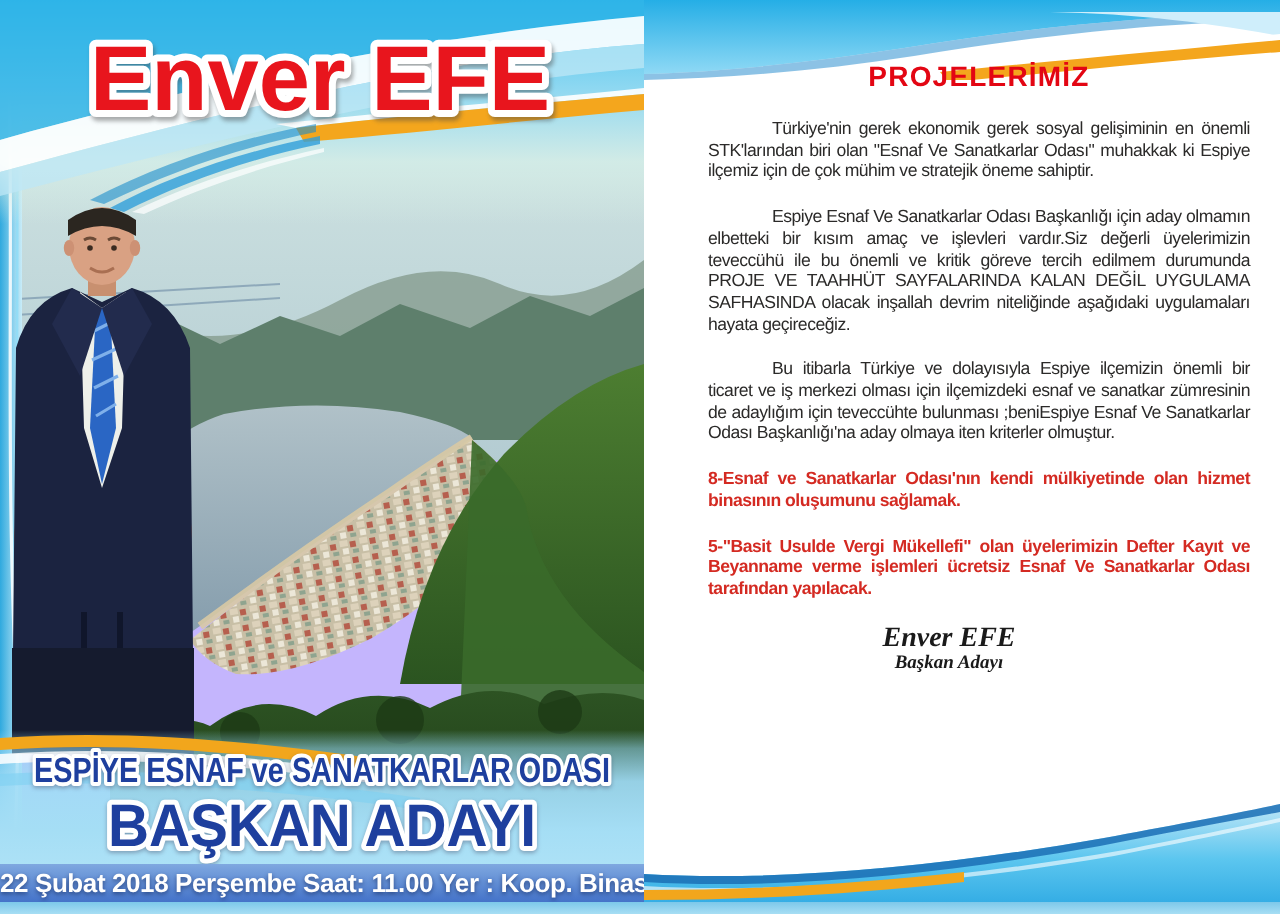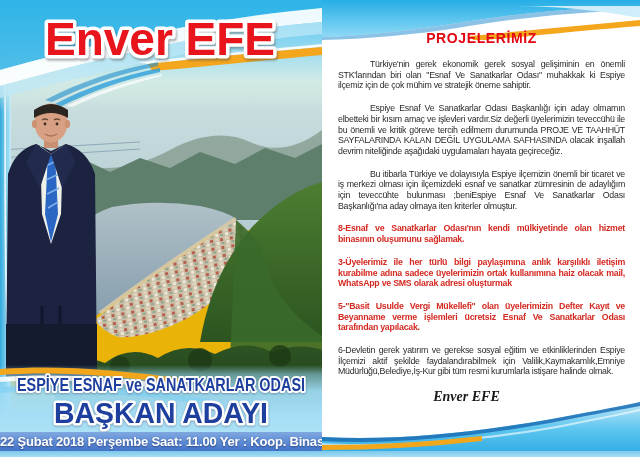--- a/index.html
+++ b/index.html
@@ -1,18 +1,18 @@
 <!DOCTYPE html>
 <html style="--title_red: #e8151d; --heading_red: #e30613; --item_red: #d42a22; --body_dark: #2b2a29; --campaign_blue: #1e3f9e; --banner_cyan: #2fb4e9; --banner_orange: #f4a61d; --date_bar_blue: #4473c9;"><head>
 <meta charset="utf-8">
 <style>
   html,body{margin:0;padding:0;}
   #page{
     position:relative;width:640px;height:457px;overflow:hidden;
-    background:#eab308;font-family:"Liberation Sans",sans-serif;
+    background:#c4b5fd;font-family:"Liberation Sans",sans-serif;
   }
   
   #left{position:absolute;left:0;top:0;width:322px;height:457px;overflow:hidden;}
   #scene,#hdr-swoosh,#man,#title-svg,#btm-overlay,#btm-swoosh-l,#org-svg,#role-svg{position:absolute;left:0;}
   #scene{top:0;width:322px;height:457px;}
   #hdr-swoosh{top:0;width:322px;height:112px;}
   #man{left:2px;top:96px;width:98px;height:281px;}
   #title-svg{top:6px;width:322px;height:64px;filter:drop-shadow(1px 2px 1px rgba(70,70,70,.45));}
   #title-svg text{
     font-family:"Liberation Sans",sans-serif;font-weight:bold;font-size:46px;
@@ -32,21 +32,21 @@
   #date-bar{
     position:absolute;left:0;right:0;bottom:6px;height:19px;
     background:linear-gradient(180deg,#7fa8e0,#4473c9);
     color:#fff;font-weight:bold;font-size:13px;line-height:19px;text-align:center;
     text-shadow:0 1px 2px rgba(20,40,90,.65);letter-spacing:-0.2px;white-space:nowrap;
   }
   
   #right{position:absolute;left:322px;top:0;width:318px;height:457px;background:#fff;}
   #top-banner{position:absolute;top:0;left:0;width:318px;height:40px;}
   #btm-swoosh-r{position:absolute;bottom:0;left:0;width:318px;height:62px;}
-  #right-content{position:relative;padding:30px 3px 0 4px;z-index:2;}
+  #right-content{position:relative;padding:30px 3px 0 20px;z-index:2;}
   #heading{
     text-align:center;color:var(--heading_red,#e30613);font-weight:bold;
     font-size:14px;letter-spacing:.6px;margin:0 0 13px 0;
   }
   #body-text{
     color:var(--body_dark,#2b2a29);font-size:8.8px;line-height:10.7px;
     letter-spacing:-0.25px;text-align:justify;
   }
   #body-text p{margin:12px;}
   #body-text p.para{text-indent:32px;}
@@ -206,27 +206,26 @@
     </svg>
 
     <div id="right-content">
       <h1 id="heading">PROJELERİMİZ</h1>
 
       <div id="body-text">
         <p class="para">Türkiye'nin gerek ekonomik gerek sosyal gelişiminin en önemli STK'larından biri olan "Esnaf Ve Sanatkarlar Odası" muhakkak ki Espiye ilçemiz için de çok mühim ve stratejik öneme sahiptir.</p>
         <p class="para">Espiye Esnaf Ve Sanatkarlar Odası Başkanlığı için aday olmamın elbetteki bir kısım amaç ve işlevleri vardır.Siz değerli üyelerimizin teveccühü ile bu önemli ve kritik göreve tercih edilmem durumunda PROJE VE TAAHHÜT SAYFALARINDA KALAN DEĞİL UYGULAMA SAFHASINDA olacak inşallah devrim niteliğinde aşağıdaki uygulamaları hayata geçireceğiz.</p>
         <p class="para">Bu itibarla Türkiye ve dolayısıyla Espiye ilçemizin önemli bir ticaret ve iş merkezi olması için ilçemizdeki esnaf ve sanatkar zümresinin de adaylığım için teveccühte bulunması ;beniEspiye Esnaf Ve Sanatkarlar Odası Başkanlığı'na aday olmaya iten kriterler olmuştur.</p>
         <p class="red">8-Esnaf ve Sanatkarlar Odası'nın kendi mülkiyetinde olan hizmet binasının oluşumunu sağlamak.</p>
-        <p class="red">3-Üyelerimiz ile her türlü bilgi paylaşımına anlık karşılıklı iletişim kurabilme adına sadece üyelerimizin ortak kullanımına haiz olacak mail, WhatsApp ve SMS olarak adresi oluşturmak</p>
         <p class="red">5-"Basit Usulde Vergi Mükellefi" olan üyelerimizin Defter Kayıt ve Beyanname verme işlemleri ücretsiz Esnaf Ve Sanatkarlar Odası tarafından yapılacak.</p>
-        <p>6-Devletin gerek yatırım ve gerekse sosyal eğitim ve etkinliklerinden Espiye İlçemizi aktif şekilde faydalandırabilmek için Valilik,Kaymakamlık,Emniye Müdürlüğü,Belediye,İş-Kur gibi tüm resmi kurumlarla istişare halinde olmak.</p>
       </div>
 
       <div id="signature">
         <div id="sig-name">Enver EFE</div>
+        <div id="sig-role">Başkan Adayı</div>
       </div>
     </div>
 
     <svg id="btm-swoosh-r" viewBox="0 0 318 62" aria-hidden="true">
       <defs>
         <linearGradient id="wg" x1="0" y1="0" x2="0" y2="1">
           <stop offset="0" stop-color="#bfe7f7"></stop>
           <stop offset=".5" stop-color="#5cc6ef"></stop>
           <stop offset="1" stop-color="#2aa7e2"></stop>
         </linearGradient>

